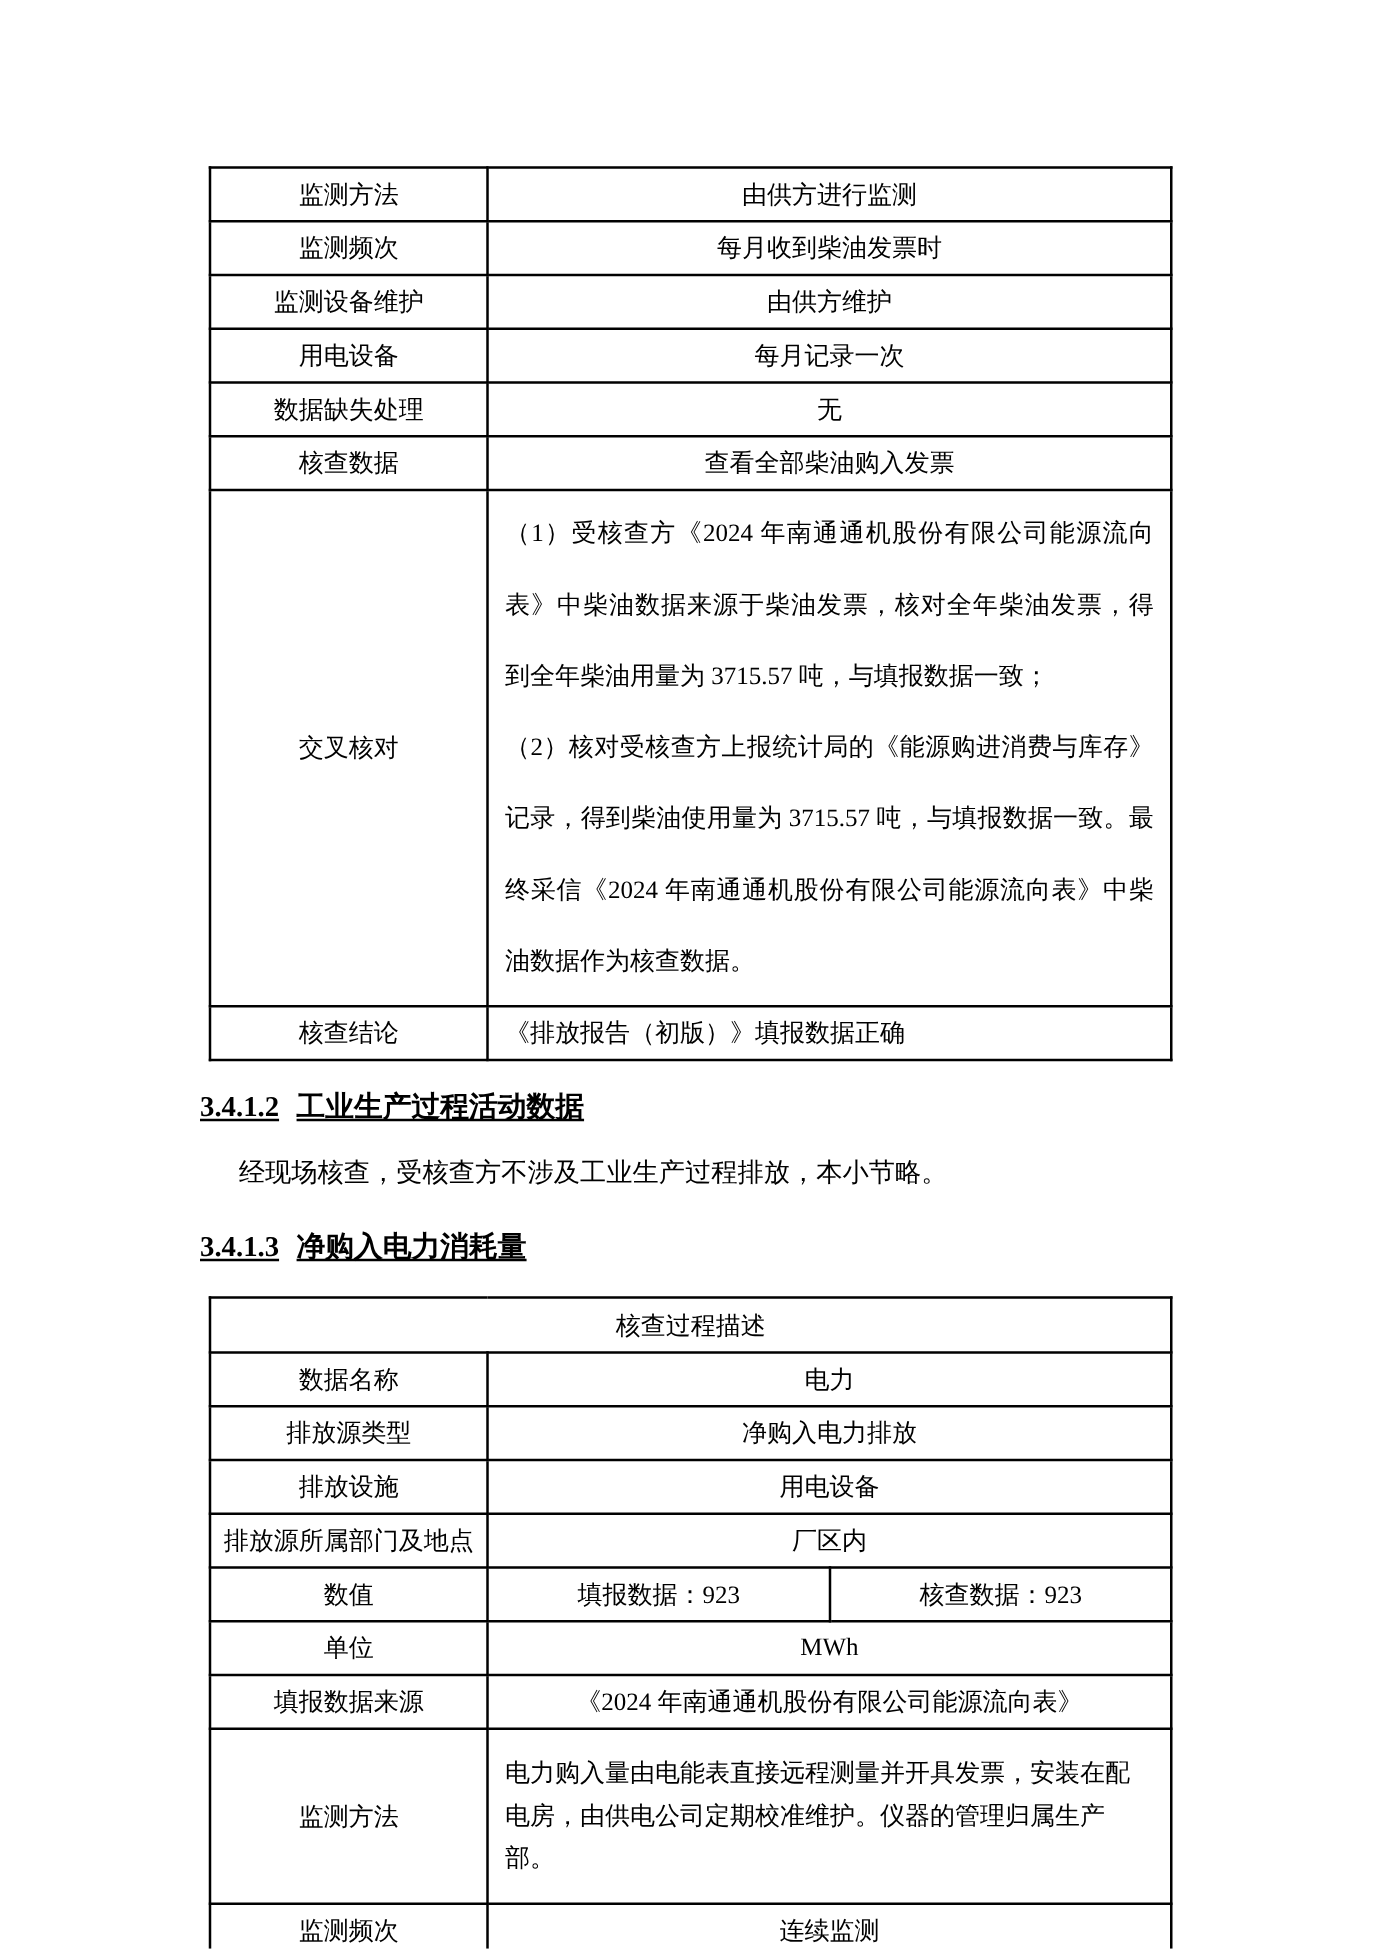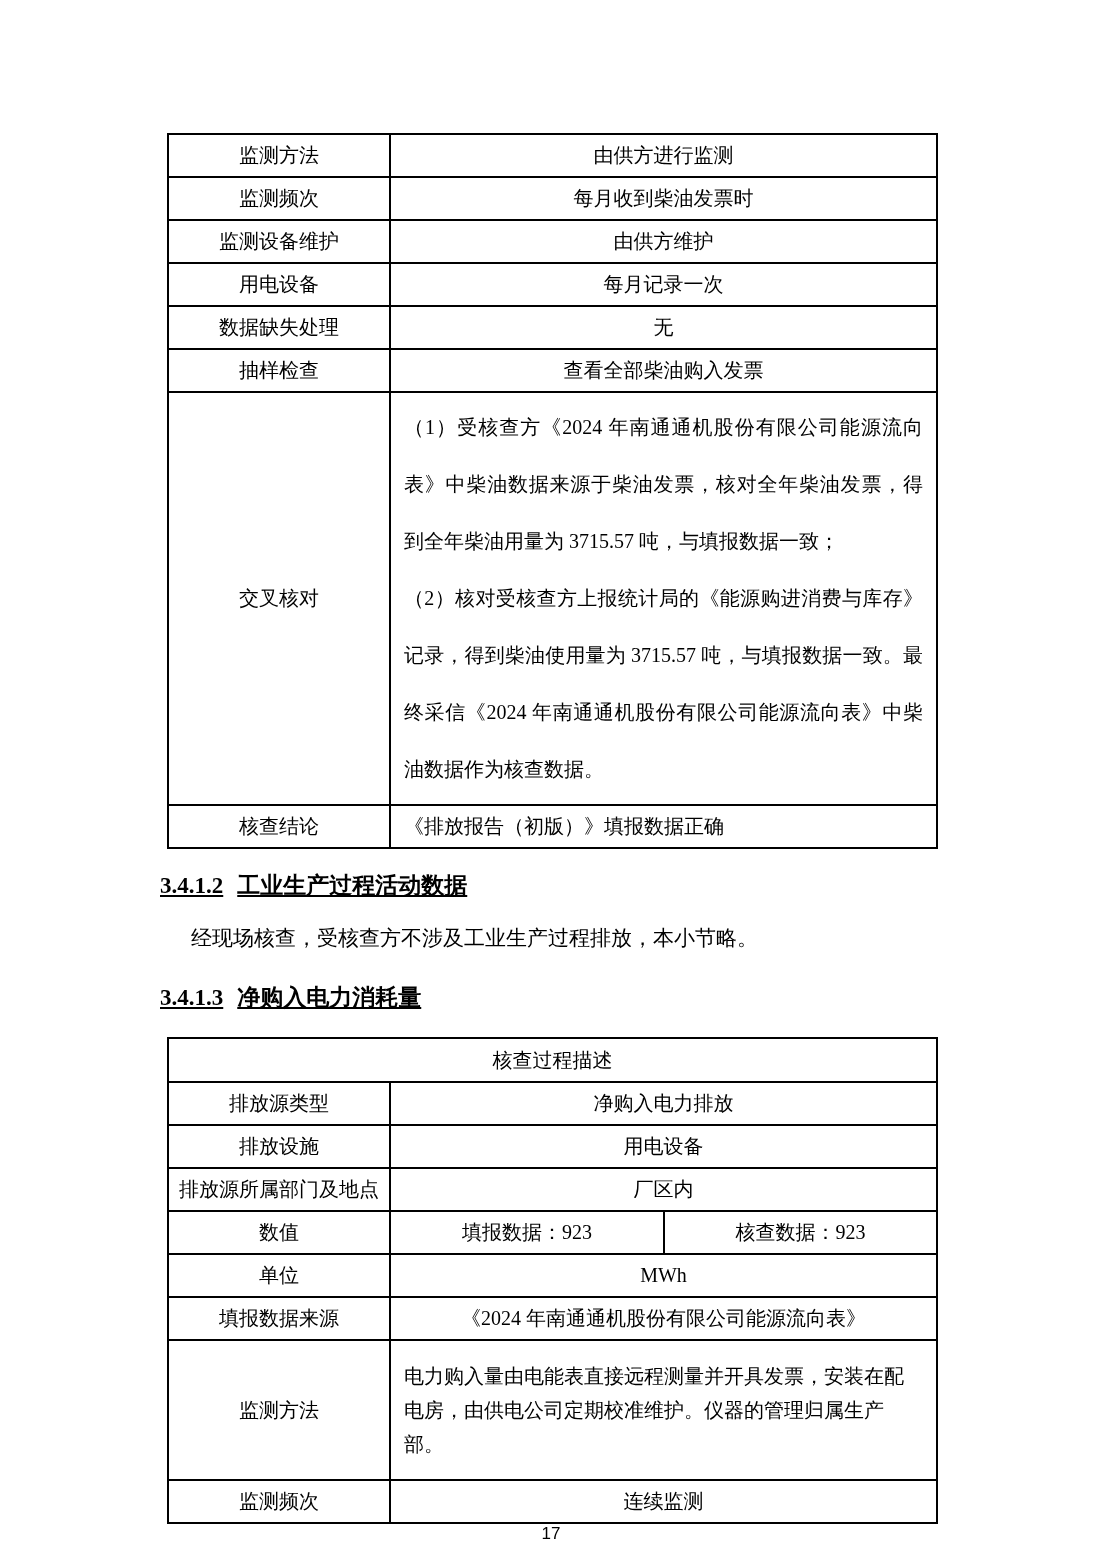--- a/index.html
+++ b/index.html
@@ -109,21 +109,21 @@
       </tr>
       <tr>
         <td class="lbl">用电设备</td>
         <td class="val">每月记录一次</td>
       </tr>
       <tr>
         <td class="lbl">数据缺失处理</td>
         <td class="val">无</td>
       </tr>
       <tr>
-        <td class="lbl">抽样检查</td>
+        <td class="lbl">核查数据</td>
         <td class="val">查看全部柴油购入发票</td>
       </tr>
       <tr>
         <td class="lbl">交叉核对</td>
         <td class="cross">
           <p>（1）受核查方《2024 年南通通机股份有限公司能源流向表》中柴油数据来源于柴油发票，核对全年柴油发票，得到全年柴油用量为 3715.57 吨，与填报数据一致；</p>
           <p>（2）核对受核查方上报统计局的《能源购进消费与库存》记录，得到柴油使用量为 3715.57 吨，与填报数据一致。最终采信《2024 年南通通机股份有限公司能源流向表》中柴油数据作为核查数据。</p>
         </td>
       </tr>
       <tr>
@@ -144,20 +144,24 @@
 
   <table class="doc-table t2">
     <colgroup>
         <col style="width:222px">
         <col style="width:274px">
         <col style="width:273px">
       </colgroup>
     <tbody>
       <tr>
         <th class="tbl-header" colspan="3">核查过程描述</th>
+      </tr>
+      <tr>
+        <td class="lbl">数据名称</td>
+        <td class="val" colspan="2">电力</td>
       </tr>
       <tr>
         <td class="lbl">排放源类型</td>
         <td class="val" colspan="2">净购入电力排放</td>
       </tr>
       <tr>
         <td class="lbl">排放设施</td>
         <td class="val" colspan="2">用电设备</td>
       </tr>
       <tr>

